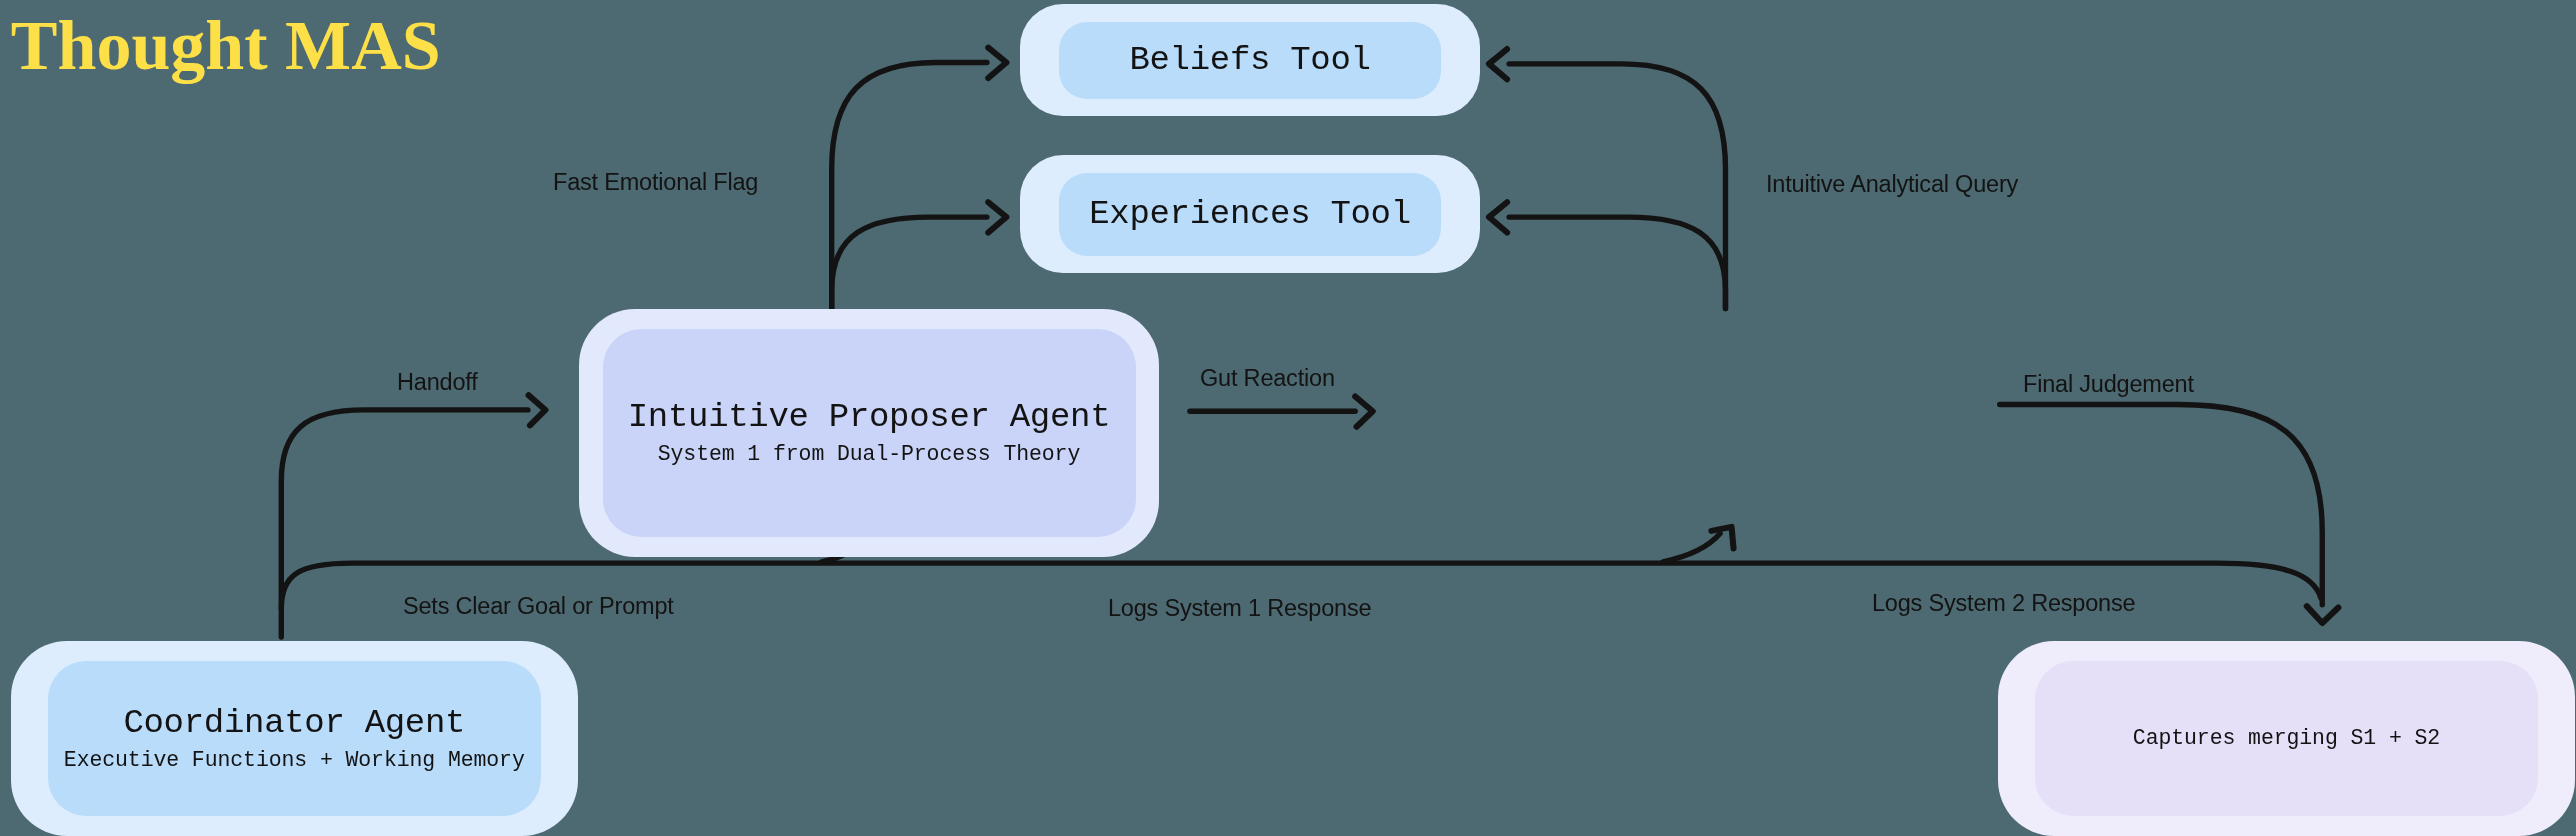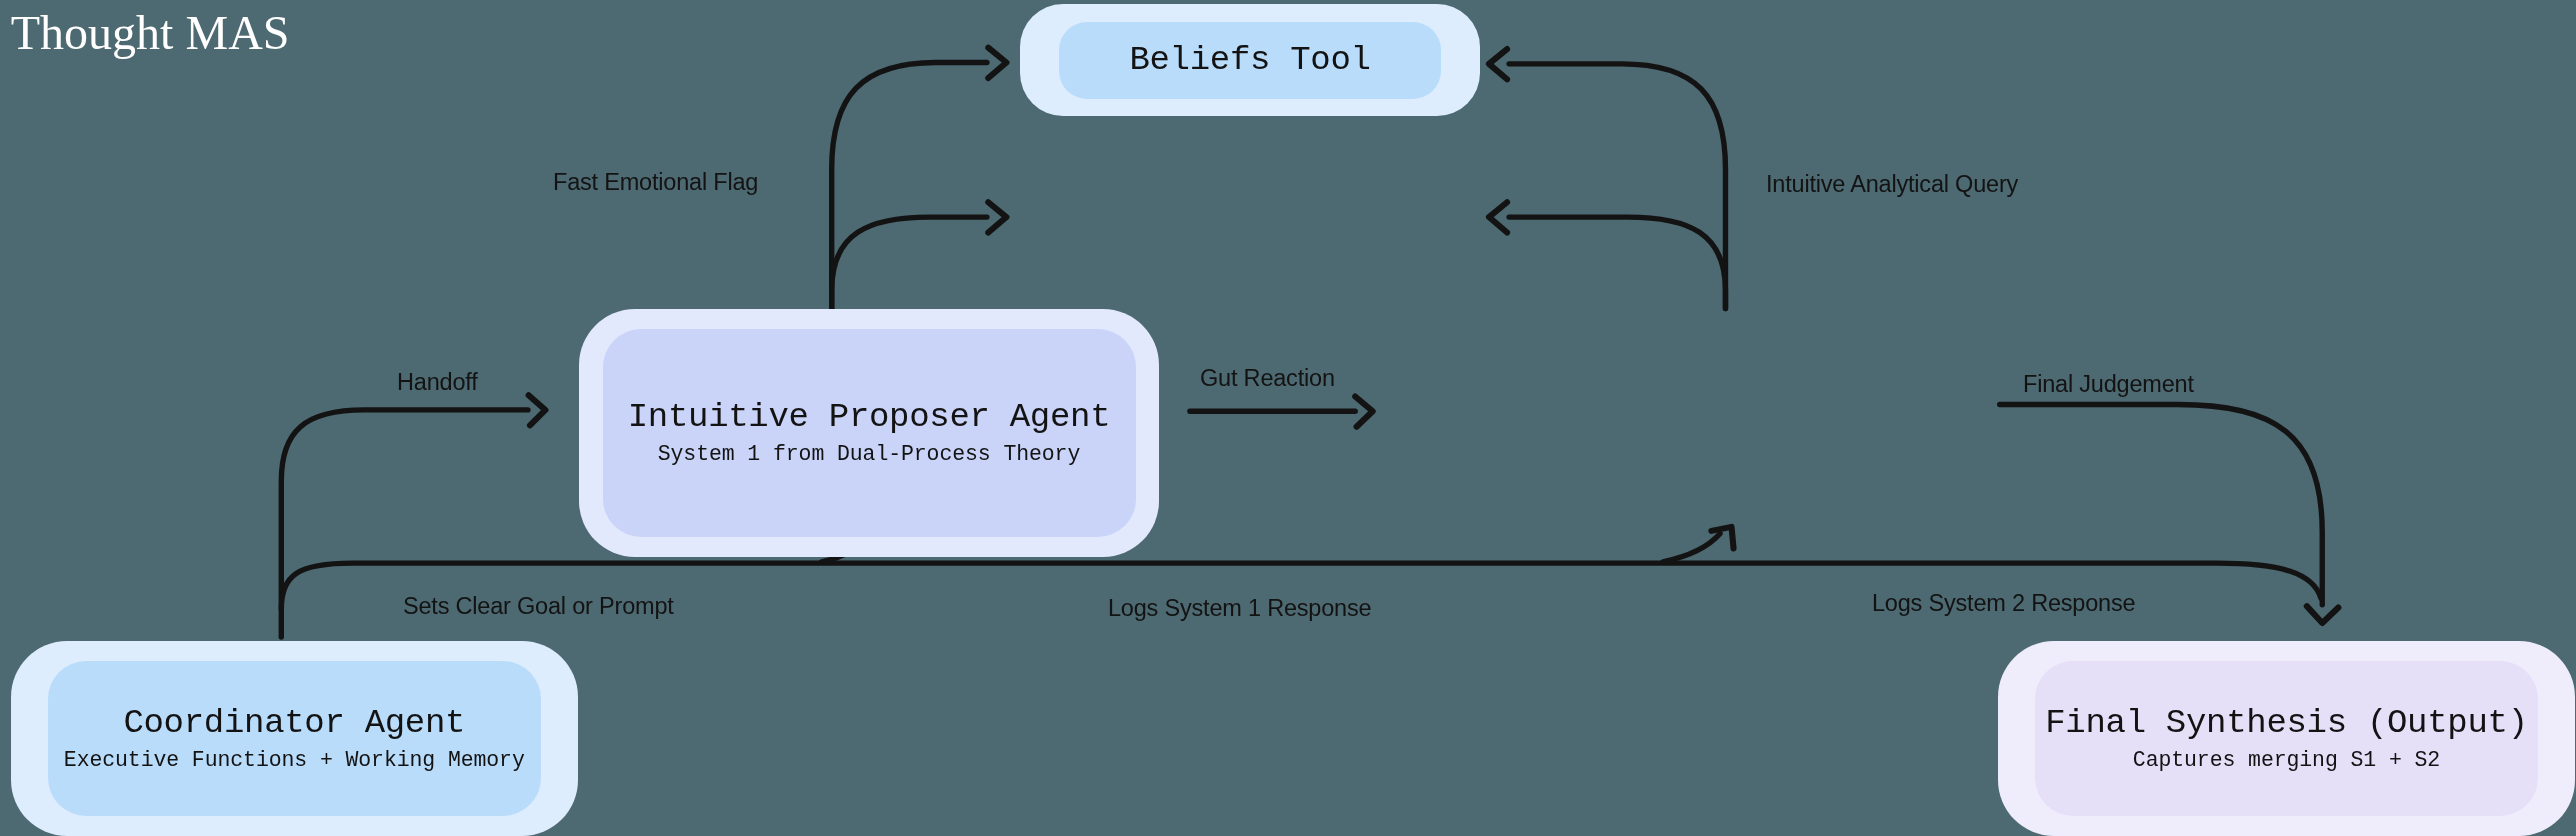--- a/index.html
+++ b/index.html
@@ -14,24 +14,24 @@
     background: var(--bg, #4D6971);
     overflow: hidden;
     font-family: "Liberation Sans", sans-serif;
     color: var(--ink, #121212);
   }
   .diagram-title {
     position: absolute;
     left: 10.8px;
     top: 6.7px;
     font-family: "Liberation Serif", serif;
-    font-weight: 400;
-    font-size: 48px;
+    font-weight: 700;
+    font-size: 70px;
     line-height: 1.1;
-    color: #ffffff;
+    color: #fde047;
     white-space: nowrap;
   }
   .arrows {
     position: absolute;
     left: 0; top: 0;
     width: 2576px;
     height: 836px;
   }
   .arrows path {
     fill: none;
@@ -146,39 +146,43 @@
     <path d="M 2474 836 C 2508 829 2538 818 2559 794"></path>
     <path class="head" d="M 2546 790 L 2576 784 L 2579 816"></path>
   </svg>
 
   <div class="node tool" id="node-beliefs">
     <div class="inner">
       <div class="node-title">Beliefs Tool</div>
     </div>
   </div>
 
+  <div class="node tool" id="node-experiences">
+    <div class="inner">
+      <div class="node-title">Experiences Tool</div>
+    </div>
+  </div>
 
   <div class="node agent" id="node-intuitive">
     <div class="inner">
       <div class="node-title">Intuitive Proposer Agent</div>
       <div class="node-subtitle">System 1 from Dual-Process Theory</div>
     </div>
   </div>
 
 
   <div class="node coord" id="node-coordinator">
     <div class="inner">
       <div class="node-title">Coordinator Agent</div>
       <div class="node-subtitle">Executive Functions + Working Memory</div>
     </div>
   </div>
 
   <div class="node synth" id="node-synthesis">
     <div class="inner">
-      <div class="node-title">Final Synthesis (Output)</div>
       <div class="node-subtitle">Captures merging S1 + S2</div>
     </div>
   </div>
 
   <div class="edge-label" id="lbl-fast">Fast Emotional Flag</div>
   <div class="edge-label" id="lbl-explicit">Intuitive Analytical Query</div>
   <div class="edge-label" id="lbl-handoff">Handoff</div>
   <div class="edge-label" id="lbl-gut">Gut Reaction</div>
   <div class="edge-label" id="lbl-final-judgement">Final Judgement</div>
   <div class="edge-label" id="lbl-sets">Sets Clear Goal or Prompt</div>

